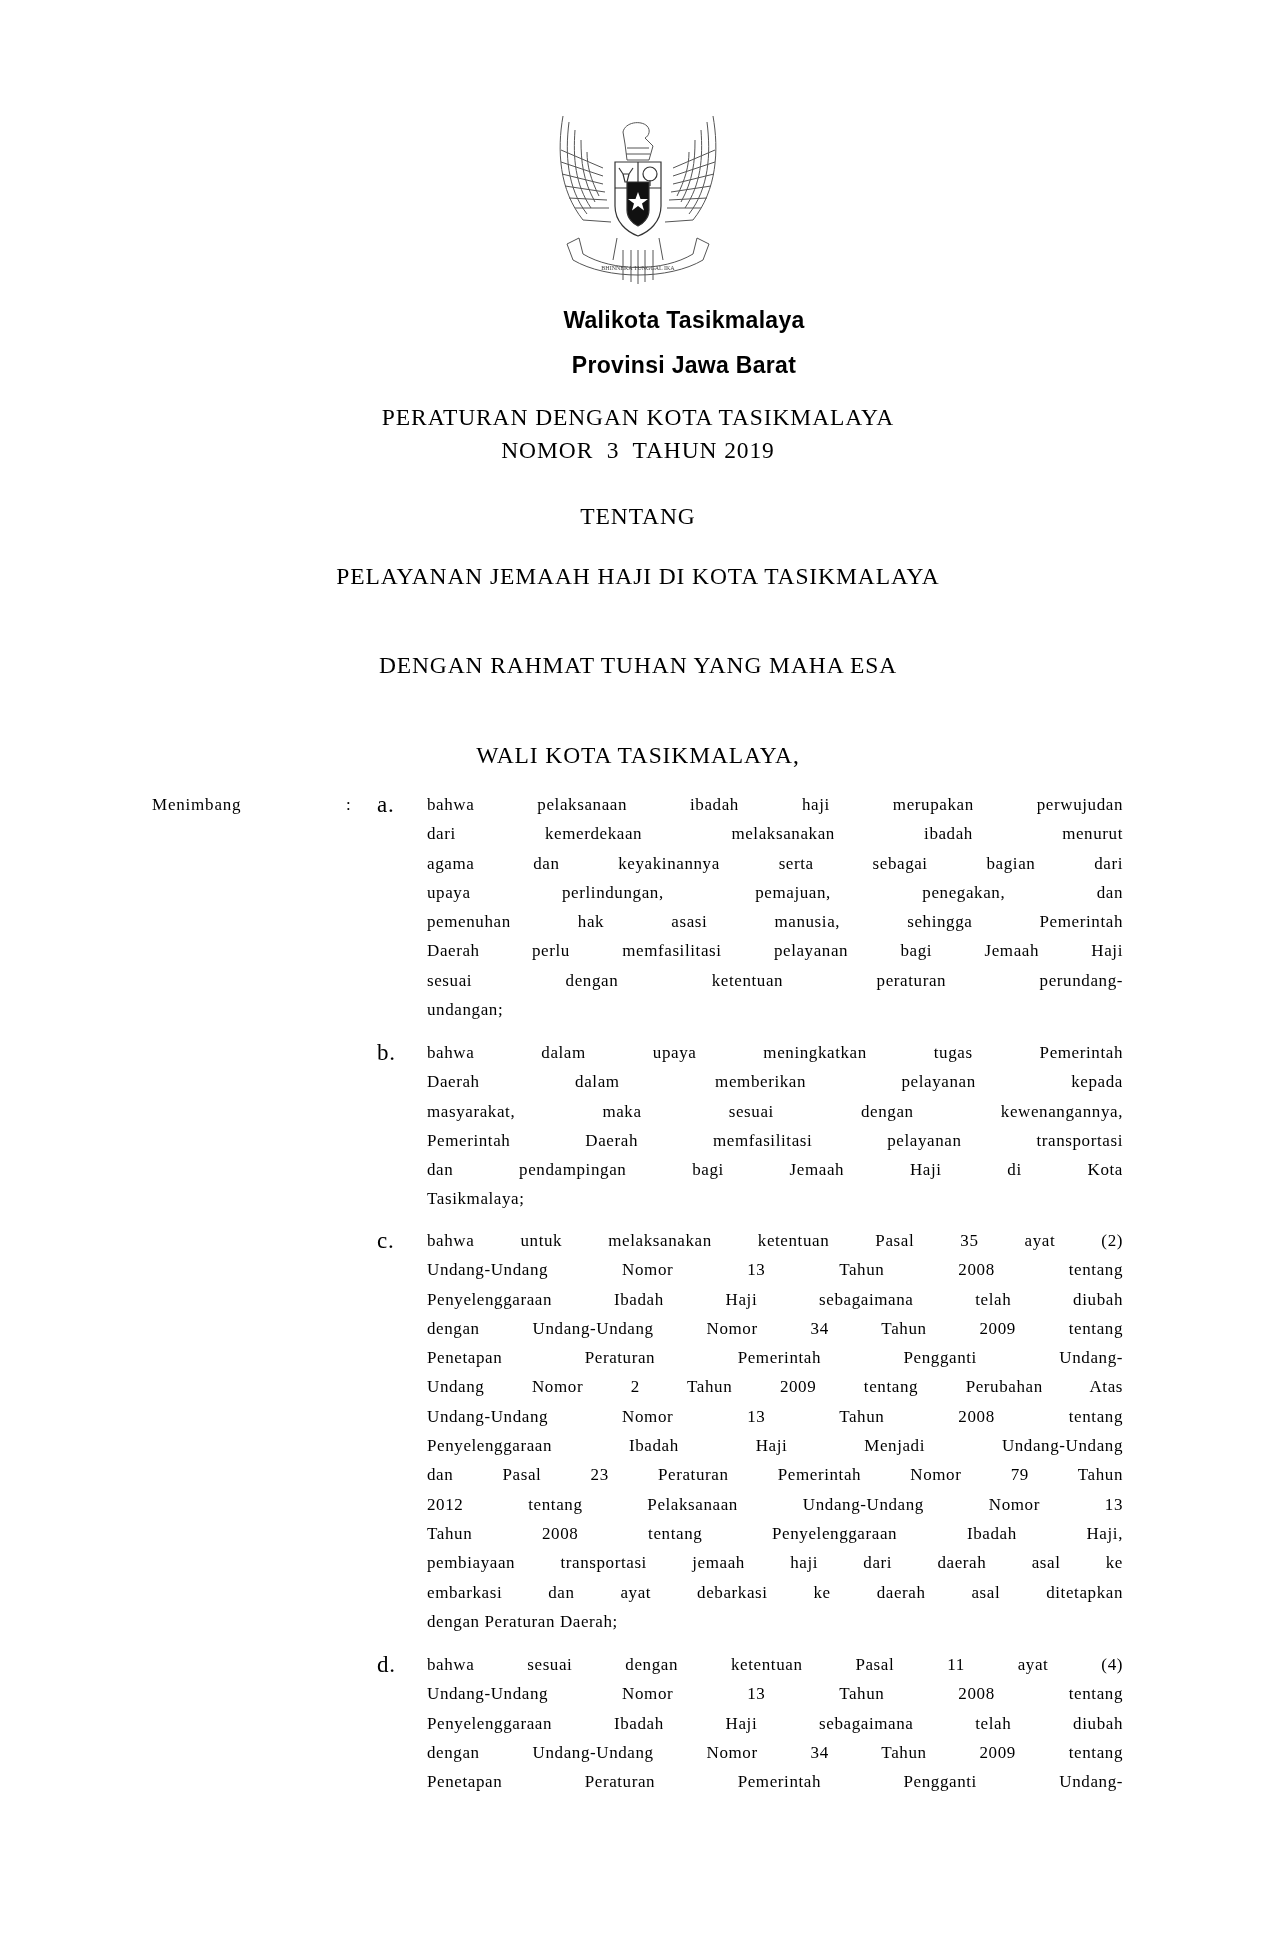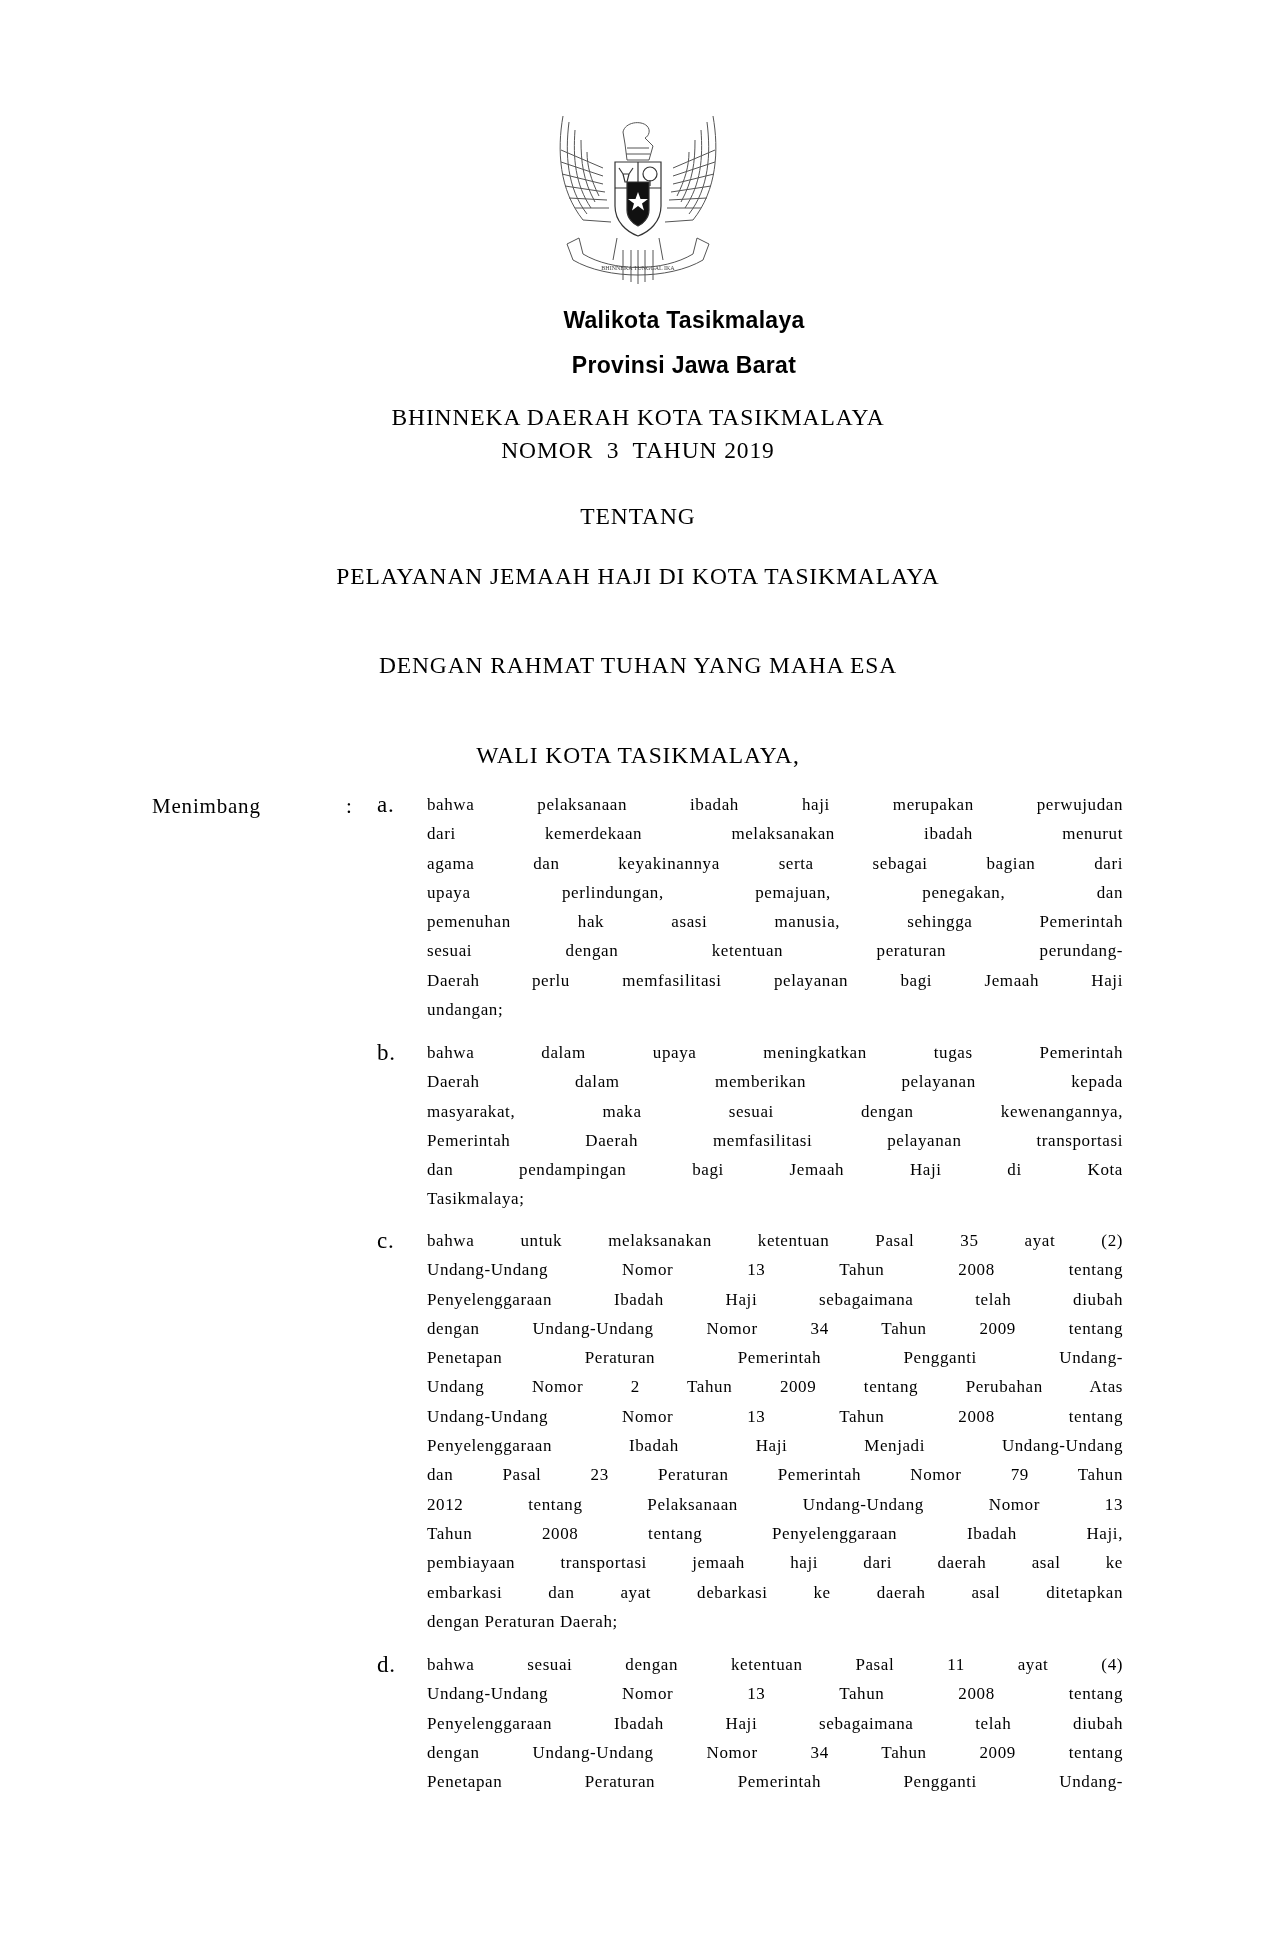--- a/index.html
+++ b/index.html
@@ -12,21 +12,21 @@
     position: absolute; left: 0; width: 1276px; text-align: center;
     font-family: "Liberation Sans", sans-serif; font-weight: bold;
     font-size: 23px; letter-spacing: 0.3px; line-height: 1; margin: 0; padding-left: 46px;
   }
   .hdr-serif {
     position: absolute; left: 0; width: 1276px; text-align: center;
     font-family: "Liberation Serif", serif; font-size: 23.5px;
     letter-spacing: 0.9px; line-height: 1; margin: 0; font-weight: normal;
   }
 
-  .label { position: absolute; font-family: "Liberation Serif", serif; font-size: 21px; letter-spacing: 0.8px; line-height: 1; }
+  .label { position: absolute; font-family: "Liberation Serif", serif; font-size: 17px; letter-spacing: 0.8px; line-height: 1; }
 
   .item { position: absolute; left: 0; width: 1276px; }
   .item-letter { position: absolute; left: 377px; font-family: "Liberation Serif", serif; font-size: 23px; letter-spacing: 0.8px; line-height: 29.3px; }
   .item-text { position: absolute; left: 427px; width: 696px; font-family: "Liberation Serif", serif; font-size: 17px; letter-spacing: 0.6px; line-height: 29.3px; }
   .ln { display: block; text-align: justify; text-align-last: justify; white-space: nowrap; height: 29.3px; }
   .ln.last { text-align-last: left; }
 </style>
 </head>
 <body>
 
@@ -85,41 +85,41 @@
 
       <circle cx="97" cy="64" r="7" fill="none"></circle>
       <line x1="97" y1="70" x2="97" y2="76"></line>
     </g>
     <text x="85" y="160" font-family="Liberation Serif, serif" font-size="6" text-anchor="middle" fill="#444">BHINNEKA TUNGGAL IKA</text>
   </svg>
 
   <h1 class="hdr-bold" style="top:309px;">Walikota Tasikmalaya</h1>
   <h2 class="hdr-bold" style="top:354px;">Provinsi Jawa Barat</h2>
 
-  <h2 class="hdr-serif" style="top:406px;">BHINNEKA DAERAH KOTA TASIKMALAYA</h2>
+  <h2 class="hdr-serif" style="top:406px;">PERATURAN DENGAN KOTA TASIKMALAYA</h2>
   <h3 class="hdr-serif" style="top:439px; white-space:pre;">NOMOR  3  TAHUN 2019</h3>
   <h3 class="hdr-serif" style="top:505px;">TENTANG</h3>
   <h3 class="hdr-serif" style="top:565px;">PELAYANAN JEMAAH HAJI DI KOTA TASIKMALAYA</h3>
   <p class="hdr-serif" style="top:654px;">DENGAN RAHMAT TUHAN YANG MAHA ESA</p>
   <p class="hdr-serif" style="top:744px;">WALI KOTA TASIKMALAYA,</p>
 
   <div>
     <span class="label" style="left:152px; top:796px;">Menimbang</span>
     <span class="label" style="left:346px; top:796px;">:</span>
 
     <div class="item" style="top:790px;">
       <span class="item-letter">a.</span>
       <div class="item-text">
         <span class="ln">bahwa pelaksanaan ibadah haji merupakan perwujudan</span>
         <span class="ln">dari kemerdekaan melaksanakan ibadah menurut</span>
         <span class="ln">agama dan keyakinannya serta sebagai bagian dari</span>
         <span class="ln">upaya perlindungan, pemajuan, penegakan, dan</span>
         <span class="ln">pemenuhan hak asasi manusia, sehingga Pemerintah</span>
+        <span class="ln">Daerah perlu memfasilitasi pelayanan bagi Jemaah Haji</span>
         <span class="ln">sesuai dengan ketentuan peraturan perundang-</span>
-        <span class="ln">Daerah perlu memfasilitasi pelayanan bagi Jemaah Haji</span>
         <span class="ln last">undangan;</span>
       </div>
     </div>
 
     <div class="item" style="top:1038px;">
       <span class="item-letter">b.</span>
       <div class="item-text">
         <span class="ln">bahwa dalam upaya meningkatkan tugas Pemerintah</span>
         <span class="ln">Daerah dalam memberikan pelayanan kepada</span>
         <span class="ln">masyarakat, maka sesuai dengan kewenangannya,</span>

